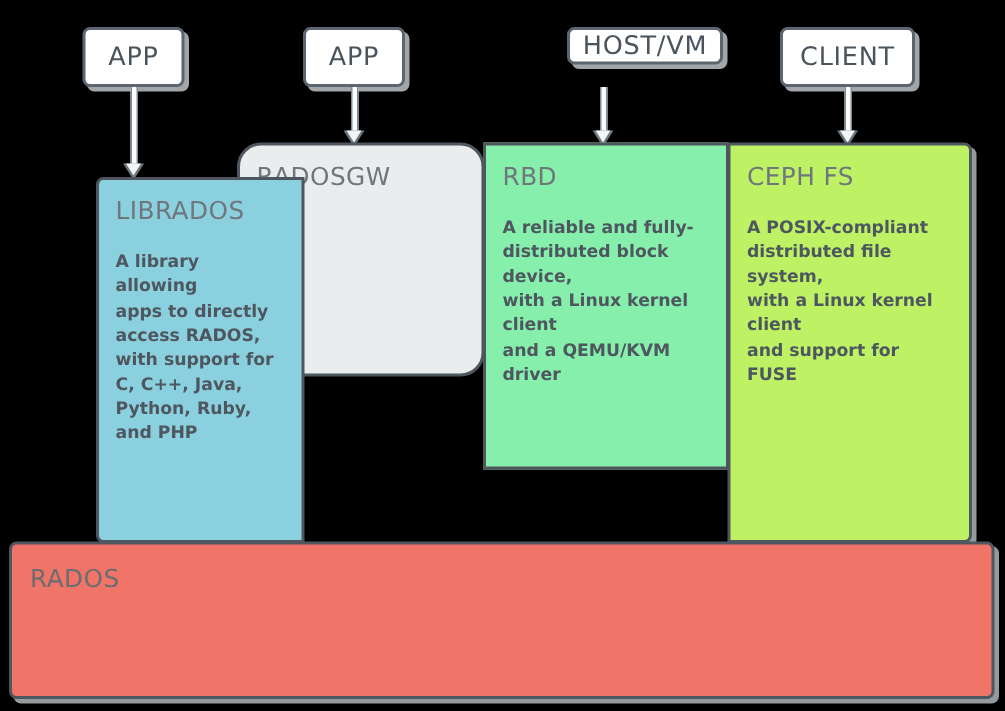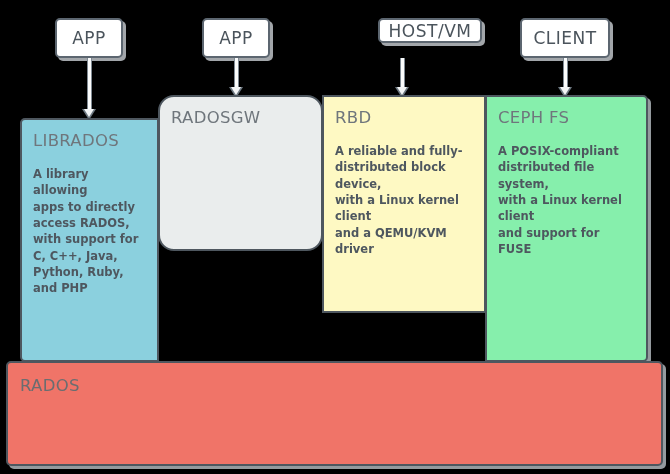--- a/index.html
+++ b/index.html
@@ -76,21 +76,21 @@
   }
 
   
   .layer {
     position: absolute;
     border: 2px solid #4e575f;
     box-sizing: border-box;
     padding: 12px 11px 0 11px;
     overflow: hidden;
   }
-  .layer.rounded-l { border-top-left-radius: 5px; border-bottom-left-radius: 5px; }
+  .layer.rounded-l { border-top-left-radius: 5px; border-bottom-left-radius: 5px; margin-left: 44px; }
   .layer.rounded-r { border-top-right-radius: 5px; border-bottom-right-radius: 5px; }
   .layer.shadowed { box-shadow: 3px 3px 0 rgba(185,192,198,0.8); }
 
   .layer-title {
     color: #6f767c;
     font-size: 16.5px;
     font-weight: 400;
     letter-spacing: 0.3px;
     margin: 0 0 16px 0;
     line-height: 1.1;
@@ -162,29 +162,29 @@
 
   <div class="arrow" style="left:562px; top:58px; height:40px;">
     <div class="shaft"></div>
     <div class="head"></div>
   </div>
 
   <div class="layer" style="left:158px; top:95px; width:165px; height:156px; background:#eaeded;border-radius:16px;">
     <p class="layer-title">RADOSGW</p>
   </div>
 
-  <div class="layer" style="left:322px; top:95px; width:164px; height:218px; background:#fef9c3;">
+  <div class="layer" style="left:322px; top:95px; width:164px; height:218px; background:#86efac;">
     <p class="layer-title">RBD</p>
     <p class="layer-desc">A reliable and fully-
 distributed block device,
 with a Linux kernel client
 and a QEMU/KVM driver</p>
   </div>
 
-  <div class="layer rounded-r shadowed" style="left:485px; top:95px; width:163px; height:267px; background:#86efac;">
+  <div class="layer rounded-r shadowed" style="left:485px; top:95px; width:163px; height:267px; background:#bef264;">
     <p class="layer-title">CEPH FS</p>
     <p class="layer-desc">A POSIX-compliant
 distributed file system,
 with a Linux kernel client
 and support for FUSE</p>
   </div>
 
   <div class="layer rounded-l" style="left:20px; top:118px; width:139px; height:244px; background:#8bd0de;">
     <p class="layer-title">LIBRADOS</p>
     <p class="layer-desc">A library allowing

